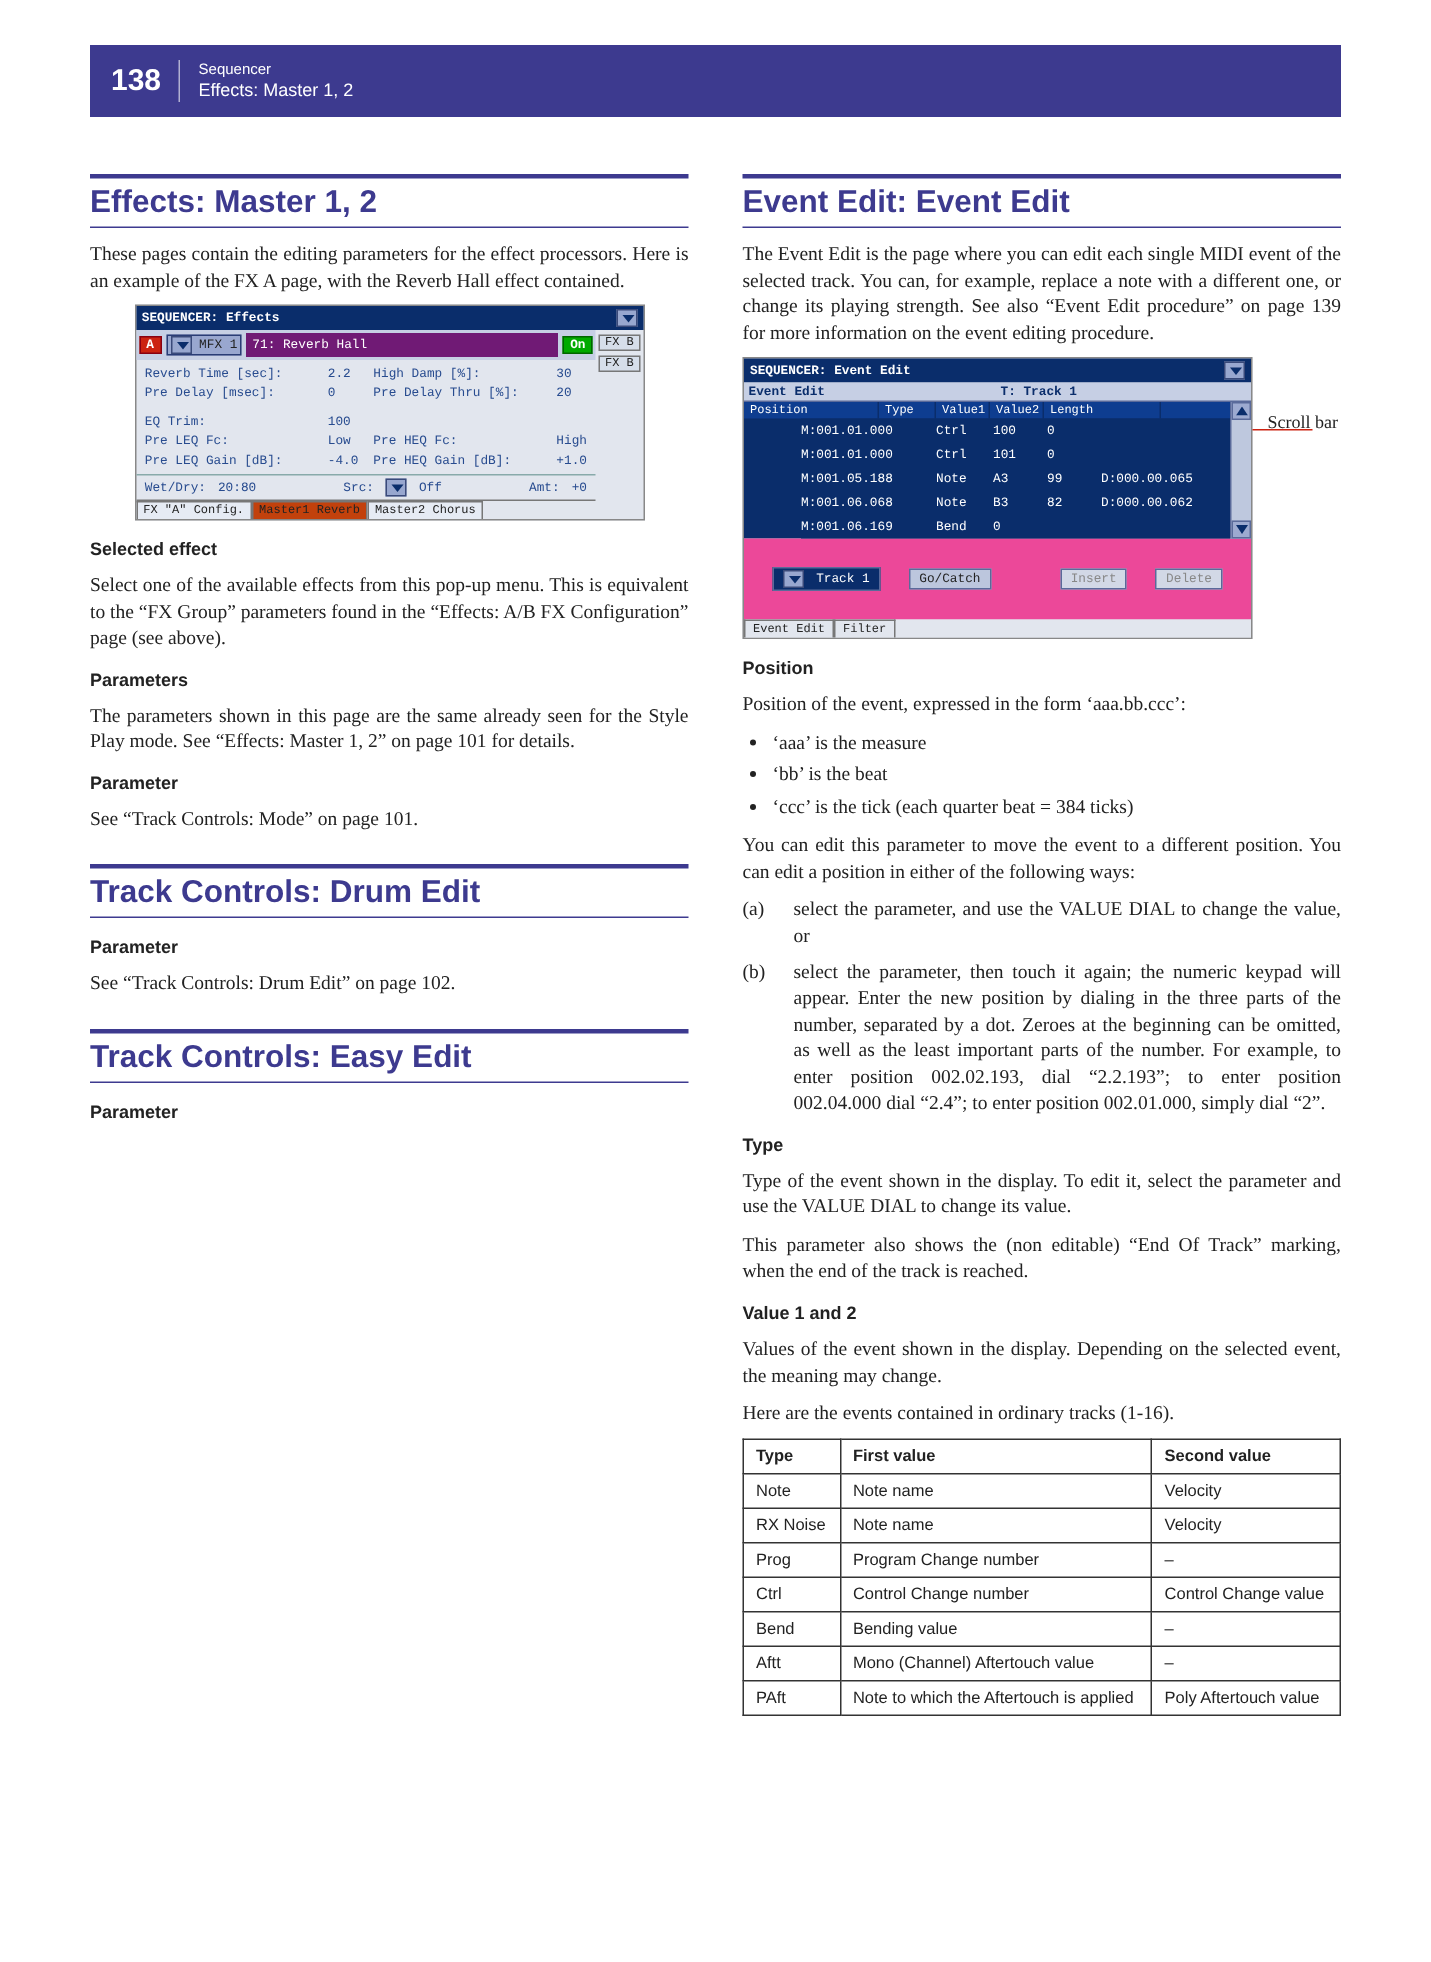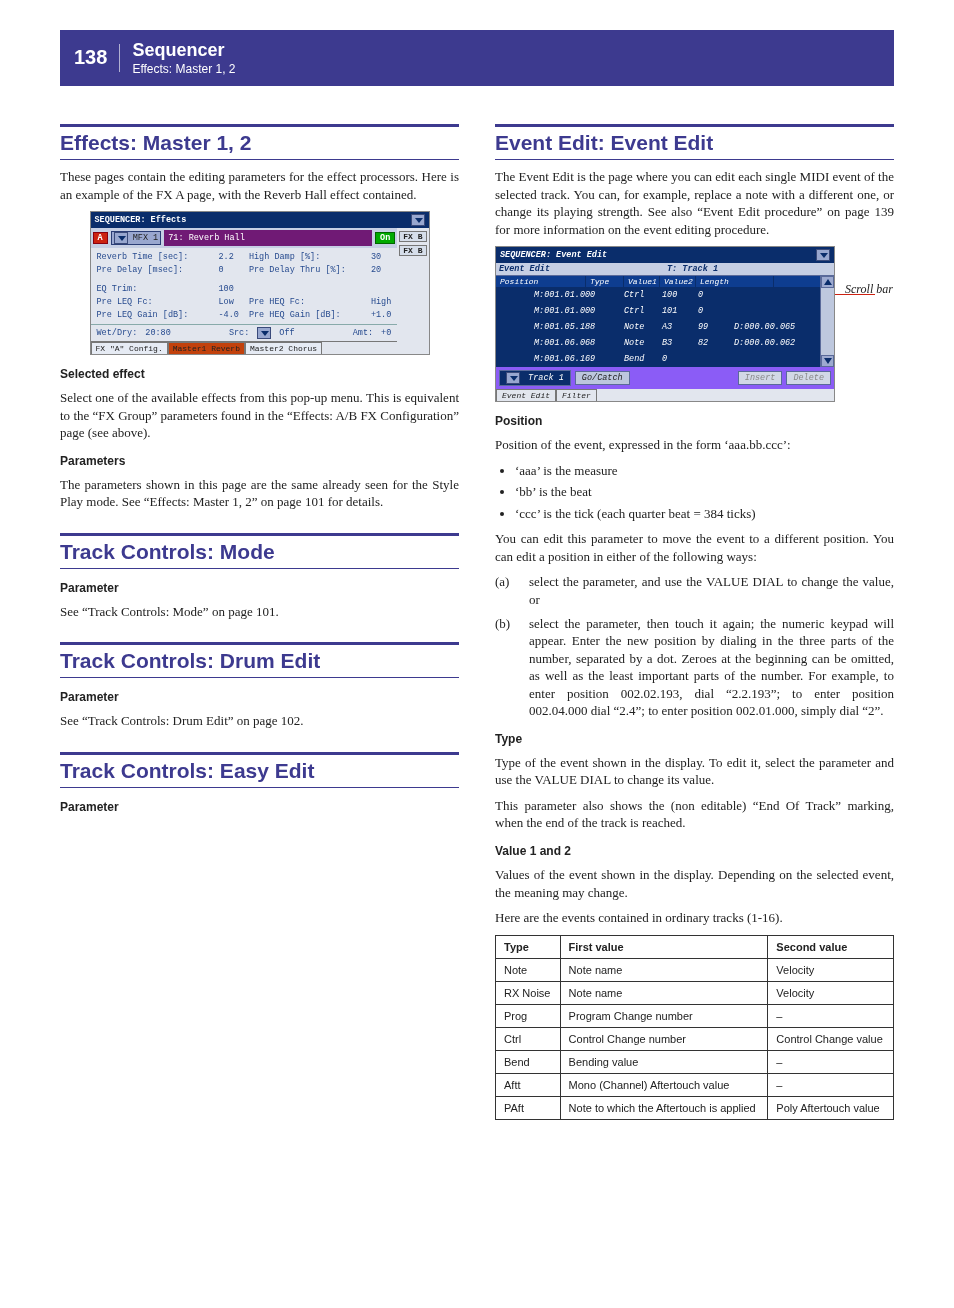--- a/index.html
+++ b/index.html
@@ -28,21 +28,21 @@
     font-family: Arial, sans-serif;
     font-weight: bold;
     font-size: 20px;
   }
   .header-divider {
     width: 1px;
     height: 28px;
     background: rgba(255,255,255,0.6);
   }
   .header-titles { display: flex; flex-direction: column; line-height: 1.2; }
-  .header-main { font-family: Arial, sans-serif; font-weight: bold; font-size: 18px; }
+  .header-main { font-family: Arial, sans-serif; font-weight: normal; font-size: 10px; }
   .header-sub { font-family: Arial, sans-serif; font-size: 12px; }
   .columns { display: flex; gap: 36px; }
   .col { flex: 1; min-width: 0; }
   h2.section {
     font-family: Arial, sans-serif;
     color: #3d3a8f;
     font-size: 21px;
     font-weight: bold;
     margin: 22px 0 8px 0;
     border-top: 3px solid #3d3a8f;
@@ -93,21 +93,21 @@
   .fx-bar { display: flex; align-items: center; gap: 3px; padding: 2px; background: #c6cfe4; }
   .fx-a-badge { background: #c21; color: #fff; font-weight: bold; padding: 0 4px; border: 1px solid #801; }
   .fx-select { background: #99a7cf; border: 1px solid #2a3d75; padding: 0 2px; }
   .effect-name { background: #701a75; color: #fff; flex: 1; padding: 3px 4px; }
   .on-badge { background: #0a0; color: #fff; font-weight: bold; border: 1px solid #060; padding: 0 4px; }
   .fx-b-tab { border: 1px solid #777; background: #d6deea; padding: 0 3px; font-size: 8px; text-align: center; }
   .fx-body { display: flex; }
   .fx-params { flex: 1; padding: 4px 6px; display: grid; grid-template-columns: 1fr auto 1fr auto; gap: 3px 10px; align-items: center; color: #274b8f; }
   .fx-params .lbl { color: #274b8f; }
   .fx-params .val { color: #274b8f; }
-  .side-tabs { display: flex; flex-direction: column; gap: 3px; padding: 3px 2px; font-weight: bold; }
+  .side-tabs { display: flex; flex-direction: column; gap: 3px; padding: 3px 2px; }
   .wetdry-row { display: flex; gap: 8px; align-items: center; padding: 2px 6px; border-top: 1px solid #8aa; color: #274b8f; }
   .wetdry-row .lbl { flex: 0 0 auto; }
   .wetdry-row .val { flex: 0 0 auto; }
   .wetdry-row .spacer { flex: 1; }
   .bottom-tabs { display: flex; gap: 0; border-top: 1px solid #777; }
   .bottom-tabs .tab { border: 1px solid #777; border-bottom: none; background: #e6ebf4; padding: 1px 4px; font-size: 8px; }
   .bottom-tabs .tab.active { background: #c2410c; }
   .event-body { background: #0a2d6b; color: #fff; display:flex; }
   .event-left { flex:1; }
   .event-headrow { display:flex; gap:4px; align-items:center; background:#c6cfe4; color:#0a2d6b; padding:1px 3px; font-weight:bold; border-bottom:1px solid #5a6a9a;}
@@ -120,21 +120,21 @@
   .ecol-v2 { width:36px; text-align:left; }
   .ecol-len { width:78px; }
   .event-rows { background:#0a2d6b;margin-left:38px; }
   .erow { display:flex; padding:3px 0; }
   .escroll { width:14px; background:#bec8de; display:flex; flex-direction:column; justify-content:space-between; border-left:1px solid #5a6a9a;}
   .sarrow { height:12px; display:flex; align-items:center; justify-content:center; background:#9daad0; border:1px solid #5a6a9a; }
   .sarrow svg { display:block; }
   .annot { position: relative; }
   .annot-line { position:absolute; top:48px; left:100%; width:40px; height:1px; background:#c21; }
   .annot-text { position:absolute; top:36px; left: calc(100% + 10px); font-family: Georgia, serif; font-size:12px; color:#222; white-space: nowrap; width:40px; }
-  .event-toolbar{display:flex; gap:4px; align-items:center; background:#8b5cf6; padding:3px; }
+  .event-toolbar{display:flex; gap:19px; align-items:center; background:#ec4899; padding:19px; }
   .ebtn { border:1px solid #5a6a9a; background:#bcc6dd; padding:1px 6px; font-size:8.5px; }
   .ebtn.primary { background:#0a2d6b; color:#fff; }
   .ebtn.disabled { color:#888; background:#d2d8e6; }
   .event-tabs { display:flex; gap:0; background:#e2e6ee; }
   .event-tabs .tab { border:1px solid #777; border-bottom:none; padding:1px 5px; font-size:8px; }
   table.value-table { border-collapse: collapse; width: 100%; margin-top: 8px; font-family: Arial, sans-serif; font-size: 11px; }
   table.value-table th, table.value-table td { border: 1px solid #333; padding: 5px 8px; text-align: left; vertical-align: top; }
   table.value-table th { font-weight: bold; }
 </style>
 </head>
@@ -221,37 +221,36 @@
           </div>
         </div>
       </div>
 
       <div class="sub-heading">Selected effect</div>
       <p>Select one of the available effects from this pop-up menu. This is equivalent to the “FX Group” parameters found in the “Effects: A/B FX Configuration” page (see above).</p>
 
       <div class="sub-heading">Parameters</div>
       <p>The parameters shown in this page are the same already seen for the Style Play mode. See “Effects: Master 1, 2” on page 101 for details.</p>
 
-      <h2 class="section">Track Controls: Mode</h2>
       <div class="sub-heading">Parameter</div>
       <p>See “Track Controls: Mode” on page 101.</p>
 
       <h2 class="section">Track Controls: Drum Edit</h2>
       <div class="sub-heading">Parameter</div>
       <p>See “Track Controls: Drum Edit” on page 102.</p>
 
       <h2 class="section">Track Controls: Easy Edit</h2>
       <div class="sub-heading">Parameter</div>
     </div>
 
     <div class="col">
       <h2 class="section">Event Edit: Event Edit</h2>
       <p>The Event Edit is the page where you can edit each single MIDI event of the selected track. You can, for example, replace a note with a different one, or change its playing strength. See also “Event Edit procedure” on page 139 for more information on the event editing procedure.</p>
 
-      <div class="annot" style="width:340px;font-style:italic;">
+      <div class="annot" style="width:340px;">
         <div class="screenshot">
           <div class="titlebar">
             <span class="titlebar-title">SEQUENCER: Event Edit</span>
             <span class="dropdown-arrow"></span>
           </div>
           <div class="event-headrow">
             <span>Event Edit</span>
             <span class="sp"></span>
             <span>T: Track 1</span>
             <span class="sp"></span>

